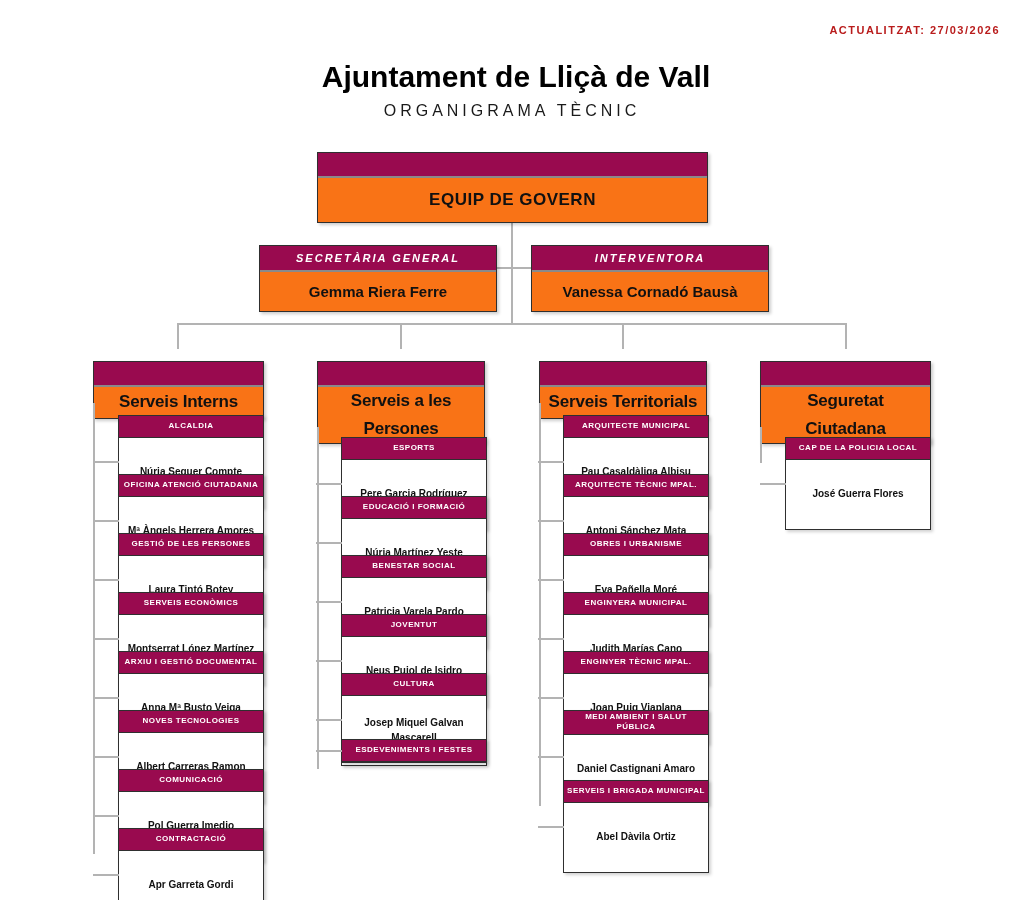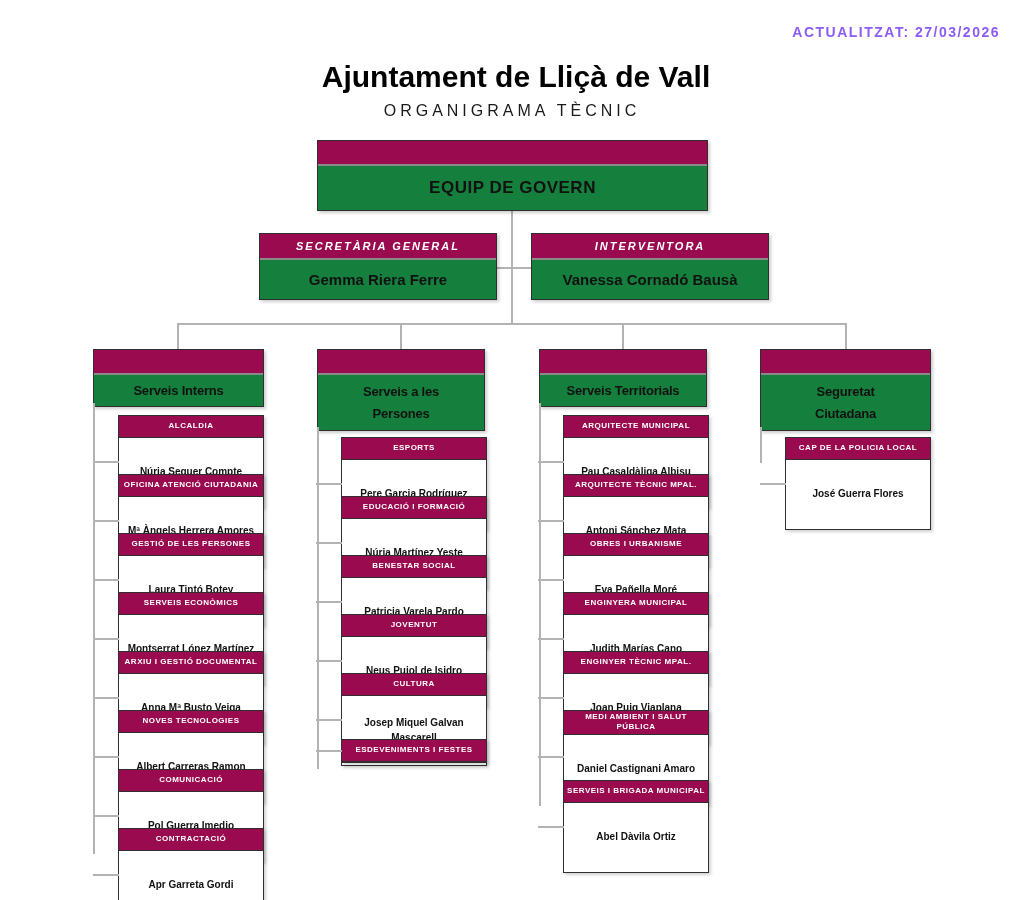--- a/index.html
+++ b/index.html
@@ -8,60 +8,60 @@
     --ink:#111111;
     --border:#2f2f2f;
   }
   html,body{margin:0;padding:0;background:#ffffff;}
   .page{
     position:relative;width:1024px;height:900px;background:#ffffff;overflow:hidden;
     font-family:"Liberation Sans",sans-serif;color:var(--ink);
   }
   
   .updated{
-    position:absolute;top:24px;right:24px;font-size:14px;font-weight:bold;
-    letter-spacing:1.5px;color:#8b5cf6;
+    position:absolute;top:24px;right:24px;font-size:11px;font-weight:bold;
+    letter-spacing:1.5px;color:#b91c1c;
   }
   .title{
     position:absolute;top:56px;left:0;width:100%;text-align:center;
     font-size:30px;font-weight:bold;color:#000;margin:4px;
   }
   .subtitle{
     position:absolute;top:102px;left:0;width:100%;text-align:center;
     font-size:16px;letter-spacing:4px;color:#1a1a1a;
   }
   
   .cl{position:absolute;background:var(--line);}
   .cl.v{width:2px;}
   .cl.h{height:2px;}
   
   .box{
-    position:absolute;background:#15803d;border:1.5px solid var(--border);
-    box-shadow:2px 2px 3px rgba(0,0,0,0.2);box-sizing:border-box;
+    position:absolute;background:#f97316;border:1.5px solid var(--border);
+    box-shadow:2px 2px 3px rgba(0,0,0,0.2);box-sizing:border-box;margin-top:12px;
   }
   .box .bar{
     background:var(--accent);height:23px;border-bottom:2px solid #8a8a8a;
     display:flex;align-items:center;justify-content:center;
     color:#fff;font-weight:bold;font-style:italic;
   }
   .box .body{
     display:flex;align-items:center;justify-content:center;text-align:center;
     font-weight:bold;color:var(--ink);white-space:pre-line;
   }
   .root-box{left:317px;top:140px;width:391px;}
   .root-box .body{min-height:44px;font-size:17px;letter-spacing:0.5px;}
   .staff-box{top:233px;width:238px;}
   .staff-box.left{left:259px;}
   .staff-box.right{left:531px;}
   .staff-box .bar{height:24px;font-size:11px;letter-spacing:2px;}
   .staff-box .body{min-height:39px;font-size:15px;}
   
   .column{position:absolute;top:349px;}
   .dept{position:absolute;left:0;top:0;right:0;}
-  .dept .body{font-size:13px;letter-spacing:-0.2px;line-height:1.65;}
+  .dept .body{font-size:17px;letter-spacing:-0.2px;line-height:1.65;}
   .dept .body.one{min-height:31px;}
   .dept .body.two{min-height:55px;}
   .rail{position:absolute;left:0;width:2px;background:var(--line);}
   .sub{
     position:absolute;width:146px;background:#fff;border:1.5px solid var(--border);
     box-shadow:2px 2px 3px rgba(0,0,0,0.18);box-sizing:border-box;
   }
   .col-a .sub, .col-d .sub{left:25px;}
   .col-b .sub, .col-c .sub{left:24px;}
   .sub::before{

